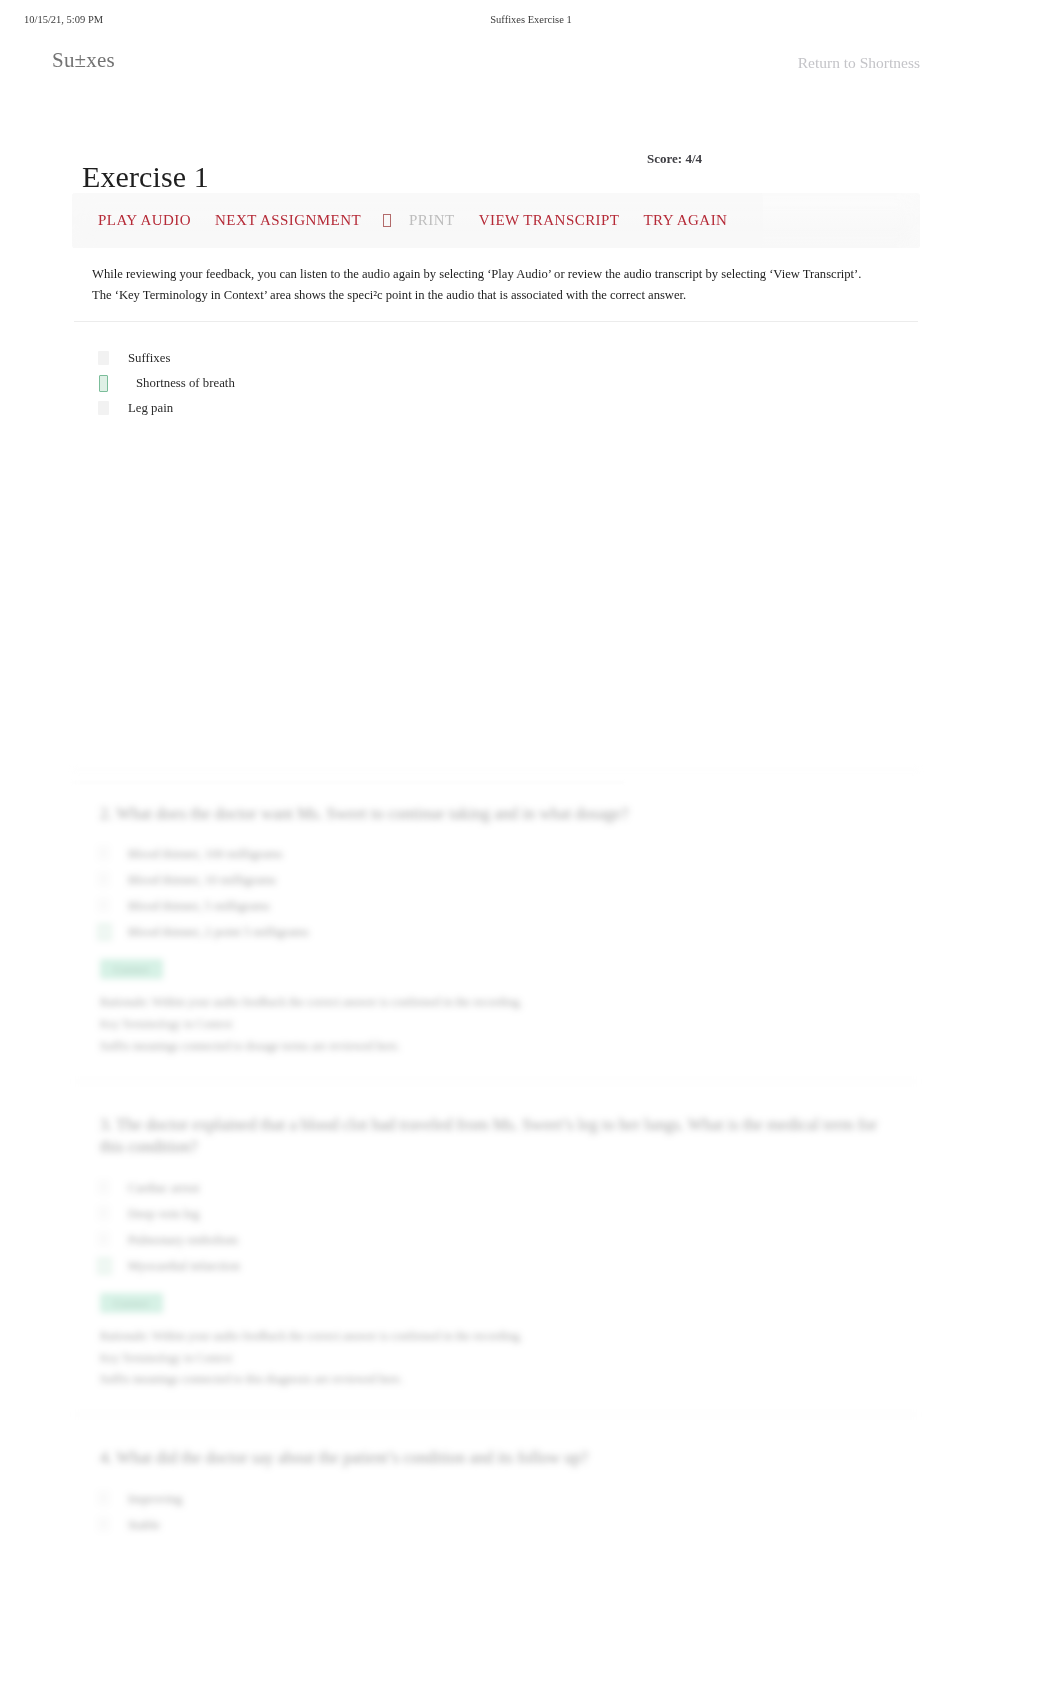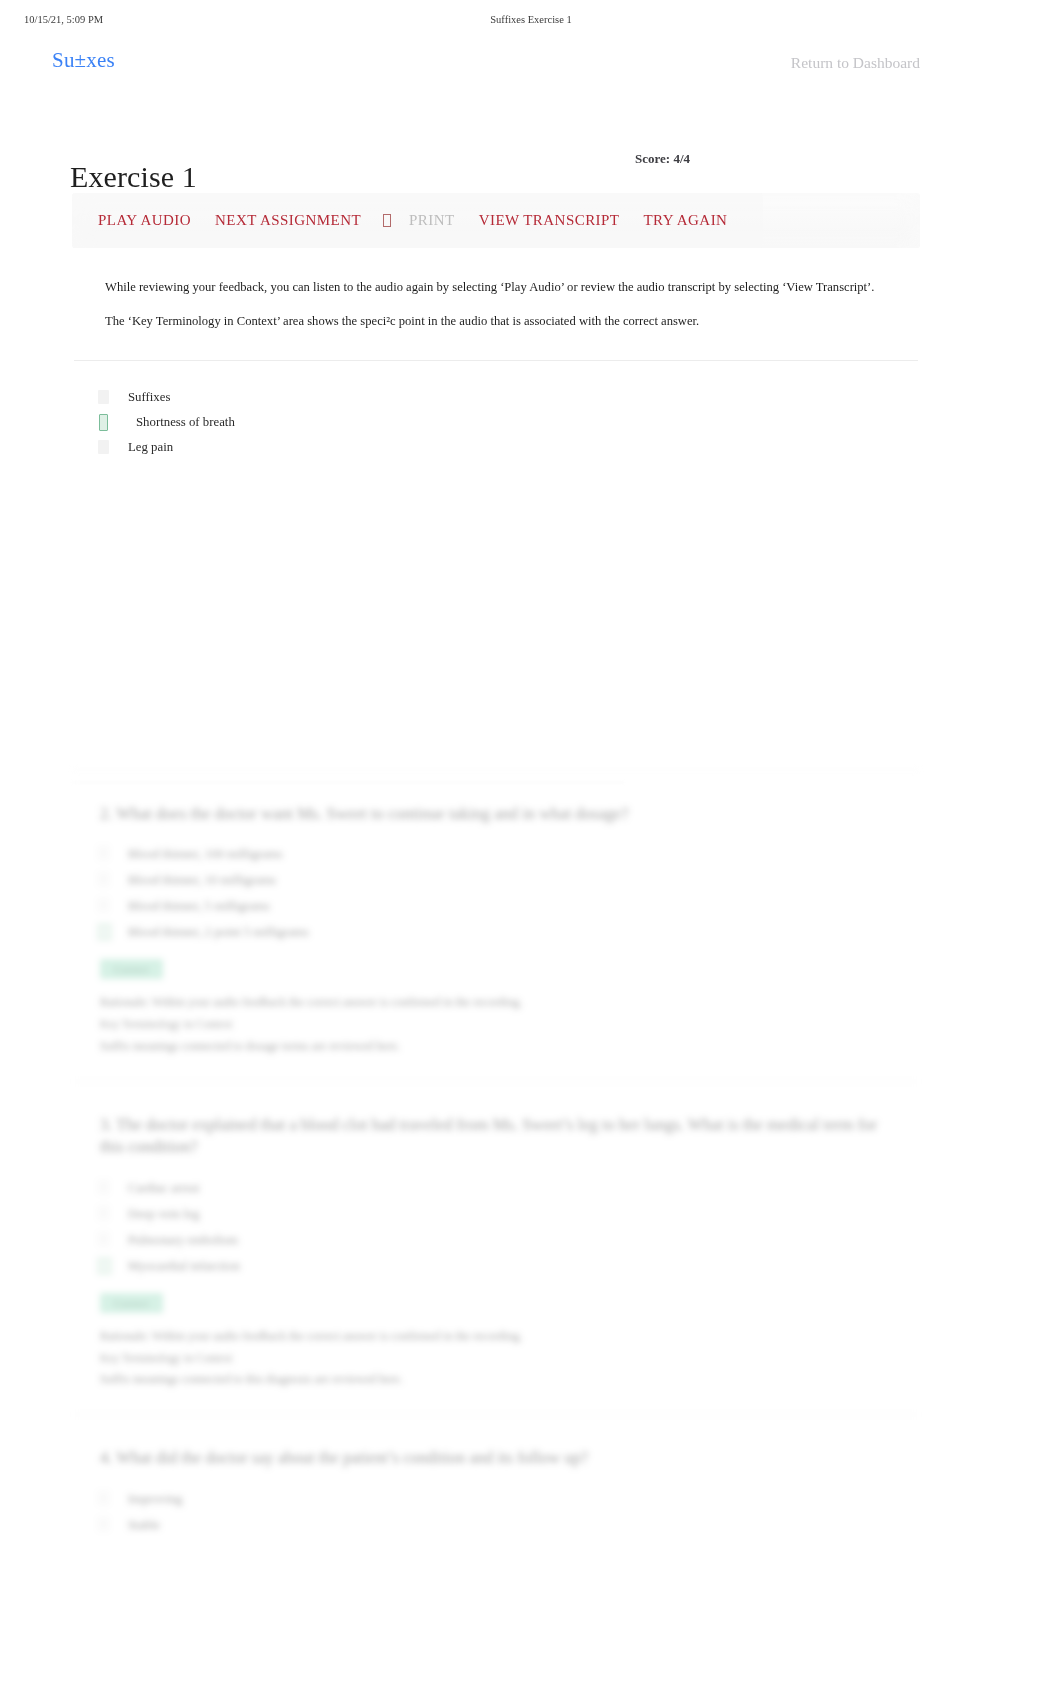--- a/index.html
+++ b/index.html
@@ -48,39 +48,39 @@
     top: 48px;
     left: 0;
     width: 1062px;
     height: 40px;
   }
   .brand {
     position: absolute;
     left: 52px;
     top: 0;
     font-size: 21px;
-    color: #3b82f6;
+    color: #737373;
     letter-spacing: 0.2px;
     font-family: "Liberation Serif", serif;
     white-space: nowrap;
   }
   .return-dash {
     position: absolute;
     right: 142px;
     top: 6px;
     font-size: 15.5px;
     color: #c4c4c8;
     white-space: nowrap;
   }
 
   
   .title-row {
     position: absolute;
     top: 140px;
-    left: 0;
+    left: 12px;
     width: 843px;
     height: 42px;
   }
   .page-title {
     position: absolute;
     left: 70px;
     top: 0;
     font-size: 30px;
     color: #1f1f1f;
     font-weight: normal;
@@ -160,21 +160,21 @@
   
   .instructions {
     position: relative;
     padding: 15px 20px 14px 18px;
     font-size: 12.6px;
     line-height: 1.52;
     color: #1e1e1e;
     background: #ffffff;
   }
   .instructions p {
-    margin: 15px;
+    margin: 2px;
   }
 
   .divider {
     height: 1px;
     background: #ececec;
     margin: 0 2px;
   }
 
   
   .question-block {
@@ -309,21 +309,21 @@
 </head>
 <body>
 
 <div class="print-header">
   <span class="ph-left">10/15/21, 5:09 PM</span>
   <span class="ph-center">Suffixes Exercise 1</span>
 </div>
 
 <div class="site-nav">
   <a class="brand">Su±xes</a>
-  <a class="return-dash">Return to Dashboard</a>
+  <a class="return-dash">Return to Shortness</a>
 </div>
 
 <div class="title-row">
   <h1 class="page-title">Exercise 1</h1>
   <span class="score-label">Score: 4/4</span>
 </div>
 
 <div class="card">
 
   <div class="toolbar">

